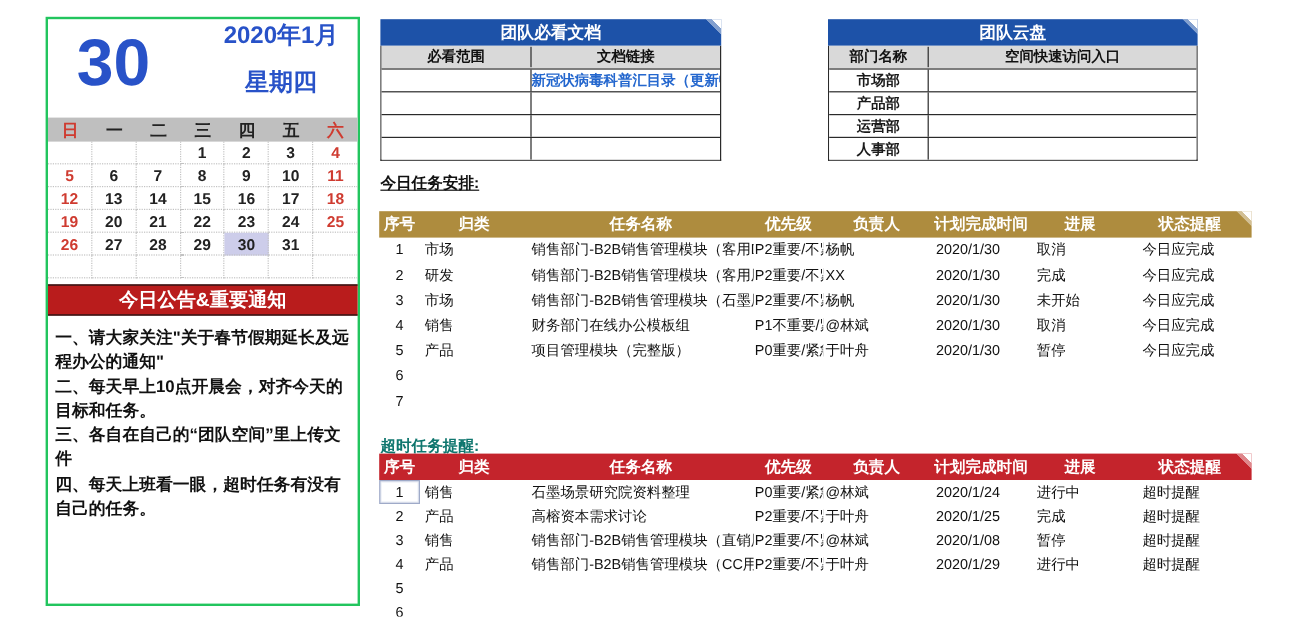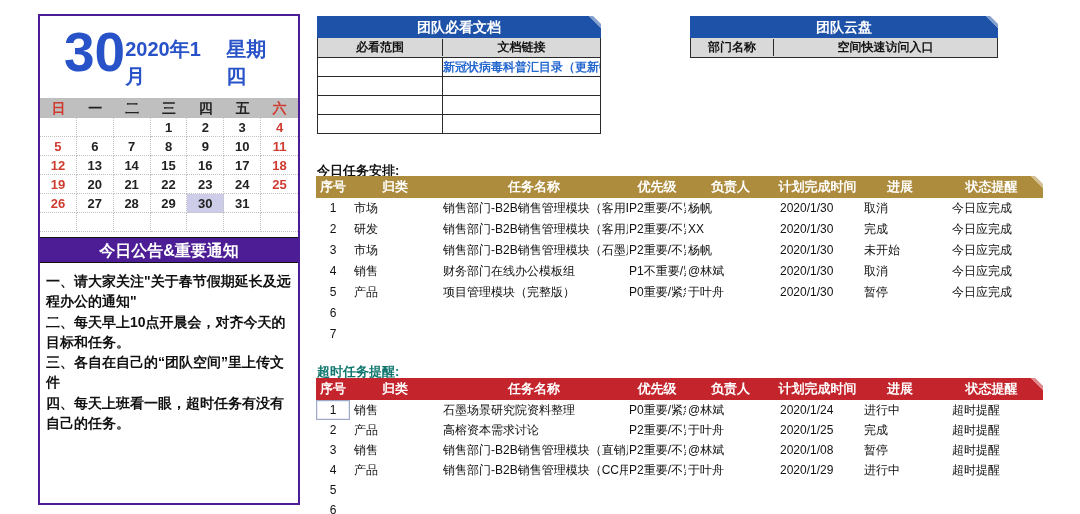--- a/index.html
+++ b/index.html
@@ -4,37 +4,37 @@
 <style>
   * { margin:0; padding:0; box-sizing:border-box; }
   html,body { background:#fff; }
   .stage {
     position:relative; width:1080px; height:514px; overflow:hidden;
     background:#fff; font-family:"Liberation Sans", sans-serif; color:#1a1a1a;
   }
 
   
   .calendar { position:absolute; left:38px; top:14px; width:262px; height:491px;
-    border:2px solid #4c1d95; background:#fff; }
+    border:2px solid #22c55e; background:#fff; }
   .cal-top { display:flex; height:82px; }
   .cal-day { font-size:55px; font-weight:600; color:#2852C8; margin:6px 0 0 24px; line-height:1.1; }
-  .cal-right { margin-left:auto; margin-right:16px; display:flex; flex-direction:row; align-items:center; padding-top:12px; gap:12px; }
+  .cal-right { margin-left:auto; margin-right:16px; display:flex; flex-direction:column; align-items:center; padding-top:0; gap:12px; }
   .cal-month { font-size:20px; font-weight:700; color:#2852C8; }
   .cal-weekday { font-size:20px; font-weight:700; color:#2852C8; }
   .cal-week-header { display:grid; grid-template-columns:repeat(7,1fr); height:20px; background:#BFBFBF; }
   .cal-wh-cell { text-align:center; font-size:14px; font-weight:700; line-height:20px; color:#222; }
   .cal-week-header .cal-wh-cell:nth-of-type(1),
   .cal-week-header .cal-wh-cell:nth-of-type(7) { color:#CF3B30; }
   .cal-grid { display:grid; grid-template-columns:repeat(7,1fr); grid-auto-rows:19px; height:116px; }
   .cal-cell { text-align:center; font-size:13px; font-weight:700; line-height:19px; color:#222;
     border-right:1px dotted #c2c2c2; border-bottom:1px dotted #c2c2c2; }
   .cal-grid .cal-cell:nth-of-type(7n) { border-right:none; }
   .cal-grid .cal-cell:nth-of-type(7n+1), .cal-grid .cal-cell:nth-of-type(7n) { color:#CF3B30; }
   .cal-cell.today { background:#CDCDEA; }
-  .cal-notice-title { margin-top:3px; height:26px; background:#4c1d95; border-top:1px solid #111; border-bottom:1px solid #111;
+  .cal-notice-title { margin-top:3px; height:26px; background:#b91c1c; border-top:1px solid #111; border-bottom:1px solid #111;
     color:#fff; font-size:16px; font-weight:700; text-align:center; line-height:25px; }
   .cal-notice-body { padding:8px 6px; }
   .notice-line { font-size:14px; font-weight:600; line-height:1.45; color:#111; }
 
   
   .panel { position:absolute; top:16px; }
   .panel.docs { left:317px; width:284px; }
   .panel.drive { left:690px; width:308px; }
   .bar { position:relative; }
   .bar::after { content:""; position:absolute; top:0; right:0; width:14px; height:14px;
@@ -48,21 +48,21 @@
   .panel-header { background:#D9D9D9; border-top:1px solid #2a2a2a; }
   .panel-header > div { font-size:12px; font-weight:700; text-align:center; color:#111; }
   .panel-row { border-top:1px solid #2a2a2a; background:#fff; }
   .panel-row > div { font-size:12px; text-align:center; height:100%; line-height:18px;
     overflow:hidden; white-space:nowrap;font-weight:bold; }
   .panel-row > div:first-child, .panel-header > div:first-child { border-right:1px solid #2a2a2a; }
   .docs [data-repeat] .panel-row:nth-of-type(1) > div:last-child { color:#2467CE; }
 
   
   .task-label { position:absolute; left:317px; font-size:13px; font-weight:700; color:#111; }
-  .today-label { top:162px;text-decoration:underline; }
+  .today-label { top:144px;text-decoration:underline; }
   .overdue-label { top:363px; color:#0f766e; }
   .tasks { position:absolute; left:316px; width:727px; }
   .today-tasks { top:176px; }
   .overdue-tasks { top:378px; }
   .task-head { display:grid; grid-template-columns:34px 90px 188px 58px 89px 85px 80px 103px;
     height:22px; align-items:center; }
   .today-tasks .task-head { background:#AE8C3E; }
   .overdue-tasks .task-head { background:#C4242C; }
   .th-cell { color:#fff; font-size:13px; font-weight:700; text-align:center; white-space:nowrap; overflow:hidden; }
   .task-row { display:grid; grid-template-columns:34px 90px 188px 58px 89px 85px 80px 103px; align-items:center; }
@@ -187,20 +187,39 @@
     </div>
   </section>
 
   <section class="panel drive">
     <div class="panel-title bar">团队云盘</div>
     <div class="panel-grid">
       <div class="panel-header" style="border-top:none;">
         <div>部门名称</div>
         <div>空间快速访问入口</div>
       </div>
+      <div data-repeat="drive_panel.rows">
+
+      <div class="panel-row">
+            <div>市场部</div>
+            <div></div>
+          </div>
+          <div class="panel-row">
+            <div>产品部</div>
+            <div></div>
+          </div>
+          <div class="panel-row">
+            <div>运营部</div>
+            <div></div>
+          </div>
+          <div class="panel-row">
+            <div>人事部</div>
+            <div></div>
+          </div>
+        </div>
     </div>
   </section>
 
   <div class="task-label today-label">今日任务安排:</div>
   <section class="tasks today-tasks">
     <div class="task-head bar" data-repeat="today_tasks.columns">
 
     <div class="th-cell">序号</div>
         <div class="th-cell">归类</div>
         <div class="th-cell">任务名称</div>

